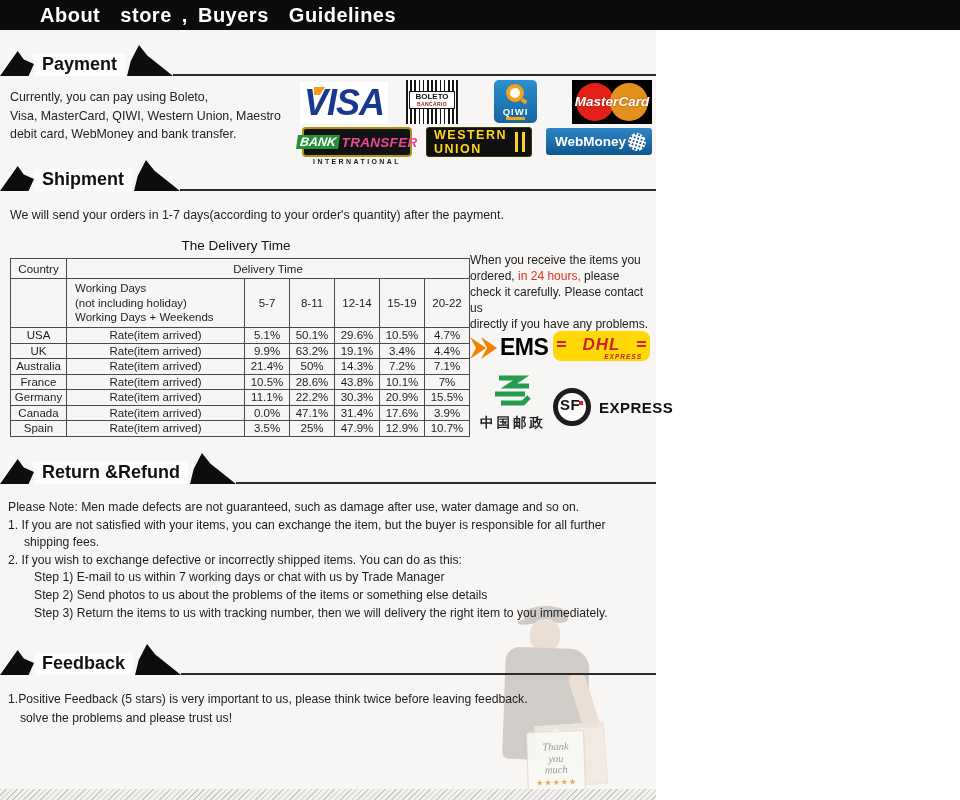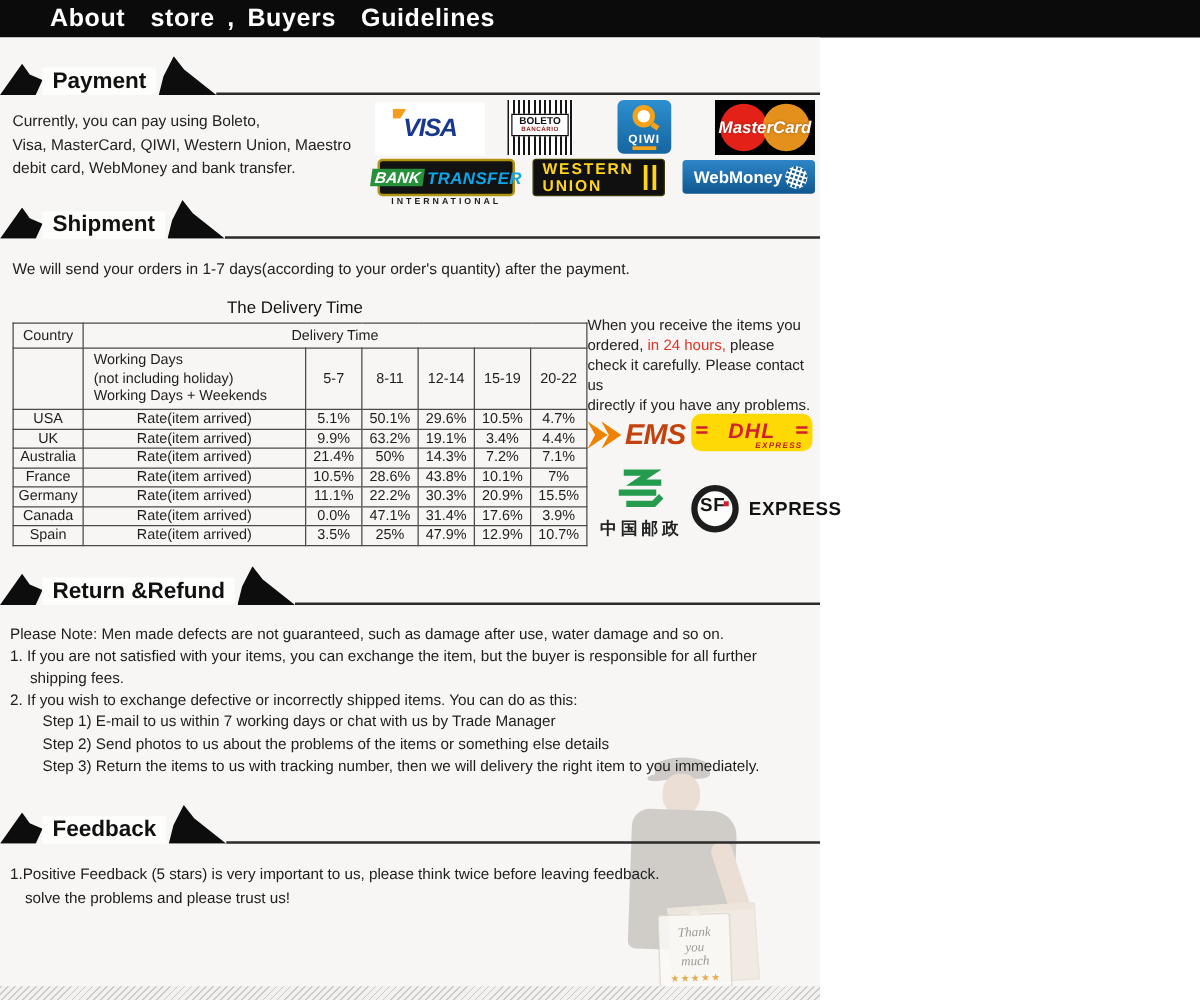--- a/index.html
+++ b/index.html
@@ -26,38 +26,38 @@
   .tri-right { width:46px; height:31px; background:#0d0d0d; clip-path:polygon(26% 0,44% 34%,100% 100%,0 100%,8% 52%); margin-left:2px; }
   .sec-label { font-size:18px; font-weight:700; color:#111; padding:0 8px 1px 8px; background:#fdfdfc; }
   .sec-line  { flex:1; height:2px; background:#2b2b2b; }
   
   .para { font-size:12.4px; line-height:1.5; color:#222; white-space:pre-line; }
   .pay-desc { position:absolute; left:10px; top:88px; width:290px; }
   .ship-desc { position:absolute; left:10px; top:206px; width:600px; white-space:nowrap; }
   
   .logo-box { position:absolute; display:flex; align-items:center; justify-content:center; }
   .visa { left:300px; top:82px; width:88px; height:42px; background:#fff; position:absolute; }
-  .visa-text { font-size:20px; font-weight:900; font-style:italic; color:#17388d; letter-spacing:-1px; }
+  .visa-text { font-size:36px; font-weight:900; font-style:italic; color:#17388d; letter-spacing:-1px; }
   .visa-flag { position:absolute; left:14px; top:5px; width:11px; height:8px; background:#f59b1e; clip-path:polygon(0 0,100% 0,55% 100%,0 100%); }
   .boleto { left:406px; top:80px; width:52px; height:44px; position:absolute; background:repeating-linear-gradient(90deg,#161616 0 1.6px,#fff 1.6px 4.2px); }
   .boleto-label { position:absolute; left:1px; right:1px; top:11px; margin:auto; width:46px; background:#fff; border:1.6px solid #111; text-align:center; padding:1px 0; }
   .boleto-l1 { font-size:8px; font-weight:900; color:#111; line-height:8px; }
   .boleto-l2 { font-size:5px; font-weight:700; color:#97251c; line-height:6px; letter-spacing:.4px; }
   .qiwi { left:494px; top:80px; width:43px; height:43px; position:absolute; border-radius:5px; background:linear-gradient(#2d8fd0,#15659f); }
   .qiwi-ring { position:absolute; left:12px; top:4px; width:18px; height:18px; border-radius:50%; background:#fff; border:4px solid #f3a21a; }
   .qiwi-tail { position:absolute; left:27px; top:19px; width:6px; height:4px; background:#f3a21a; transform:rotate(35deg); }
   .qiwi-text { position:absolute; left:0; right:0; top:26px; text-align:center; color:#fff; font-weight:800; font-size:9.5px; letter-spacing:1px; }
   .qiwi-bar { position:absolute; left:12px; top:37px; width:19px; height:2.5px; background:#f3a21a; }
   .mc { left:572px; top:80px; width:80px; height:44px; position:absolute; background:#000000; }
   .mc-c1 { position:absolute; left:4px; top:3px; width:38px; height:38px; border-radius:50%; background:#e32119; }
   .mc-c2 { position:absolute; left:38px; top:3px; width:38px; height:38px; border-radius:50%; background:#f59b1e; opacity:.93; }
   .mc-text { position:absolute; left:0; right:0; top:14px; text-align:center; color:#fff; font-weight:800; font-style:italic; font-size:13.5px; text-shadow:0 0 2px rgba(90,30,0,.55); }
   .bt { left:302px; top:127px; width:110px; height:30px; position:absolute; background:#121212; border:2px solid #b09410; border-radius:4px; display:flex; align-items:center; justify-content:center; }
   .bt-bank { background:#27903b; color:#fff; font-weight:900; font-style:italic; font-size:12.5px; padding:0 3px; transform:skewX(-8deg); }
-  .bt-transfer { color:#0ea5e9; font-weight:900; font-style:italic; font-size:13.5px; margin-left:3px; letter-spacing:.3px; }
+  .bt-transfer { color:#ec4899; font-weight:900; font-style:italic; font-size:13.5px; margin-left:3px; letter-spacing:.3px; }
   .bt-intl { position:absolute; left:302px; top:158px; width:110px; text-align:center; font-size:7px; font-weight:800; letter-spacing:2.4px; color:#1d1d1d; }
   .wu { left:426px; top:127px; width:106px; height:30px; position:absolute; background:#101010; border-radius:3px; border:1px solid #3a3a00; }
   .wu-l1,.wu-l2 { color:#ffd41c; font-weight:900; font-size:12.5px; letter-spacing:1.5px; line-height:14px; text-align:left; padding-left:7px; }
   .wu-bar { position:absolute; width:3px; height:20px; background:#ffd41c; top:4px; }
   .wu-b1 { right:13px; } .wu-b2 { right:6px; }
   .wm { left:546px; top:128px; width:106px; height:27px; position:absolute; border-radius:3px; background:linear-gradient(#2e86c8,#0f578f); display:flex; align-items:center; }
   .wm-text { color:#fff; font-weight:800; font-size:13.5px; padding-left:9px; }
   .wm-globe { width:18px; height:18px; border-radius:50%; background-color:#fff; background-image:radial-gradient(#0f578f 1px, transparent 1.2px); background-size:3.6px 3.6px; margin-left:auto; margin-right:6px; transform:rotate(18deg); }
   
   .tbl-title { position:absolute; left:10px; top:238px; width:452px; text-align:center; font-size:13.5px; font-weight:400; color:#111; }
@@ -69,21 +69,21 @@
   tr.hdr1 td { height:20px; }
   tr.hdr2 td { height:49px; }
   tr.data td { height:15.5px; }
   .wd-cell { text-align:left !important; padding-left:8px !important; white-space:pre-line; line-height:14.5px; }
   
   .receive-note { position:absolute; left:470px; top:252px; width:188px; font-size:12px; line-height:16px; color:#222; white-space:pre-line; }
   .red { color:#e03222; }
   .ems { position:absolute; left:470px; top:334px; width:80px; height:28px; }
   .ems-ch { position:absolute; width:16px; height:22px; background:#ef8200; clip-path:polygon(0 0,100% 50%,0 100%,38% 50%); top:3px; }
   .ems-ch1 { left:0; } .ems-ch2 { left:11px; }
-  .ems-text { position:absolute; left:30px; top:0; font-size:23px; font-weight:900; font-style:italic; color:#c2410c; letter-spacing:-.5px; }
+  .ems-text { position:absolute; left:30px; top:0; font-size:23px; font-weight:900; color:#000000; letter-spacing:-.5px; }
   .dhl { position:absolute; left:553px; top:331px; width:97px; height:30px; background:#fed904; border-radius:8px; }
   .dhl-text { position:absolute; left:0; right:0; top:4px; text-align:center; color:#d3202f; font-weight:900; font-style:italic; font-size:17px; letter-spacing:1px; }
   .dhl-dash { position:absolute; width:9px; height:2px; background:#d3202f; }
   .dhl-express { position:absolute; right:8px; bottom:1px; font-size:6.5px; font-style:italic; font-weight:700; color:#c2202d; letter-spacing:1px; }
   .cpost { position:absolute; left:482px; top:372px; width:60px; height:58px; text-align:center; }
   .cpost-label { position:absolute; left:-12px; top:42px; width:86px; font-size:13.5px; font-weight:700; color:#222; letter-spacing:3px; white-space:nowrap; }
   .sf { position:absolute; left:553px; top:388px; width:105px; height:40px; }
   .sf-ring { position:absolute; left:0; top:0; width:38px; height:38px; border-radius:50%; border:5px solid #1d1d1d; background:#fdfdfc; }
   .sf-text { position:absolute; left:7px; top:8px; font-size:15px; font-weight:900; color:#151515; letter-spacing:.5px; }
   .sf-dot { position:absolute; left:26px; top:13px; width:4px; height:4px; background:#d3202f; }

